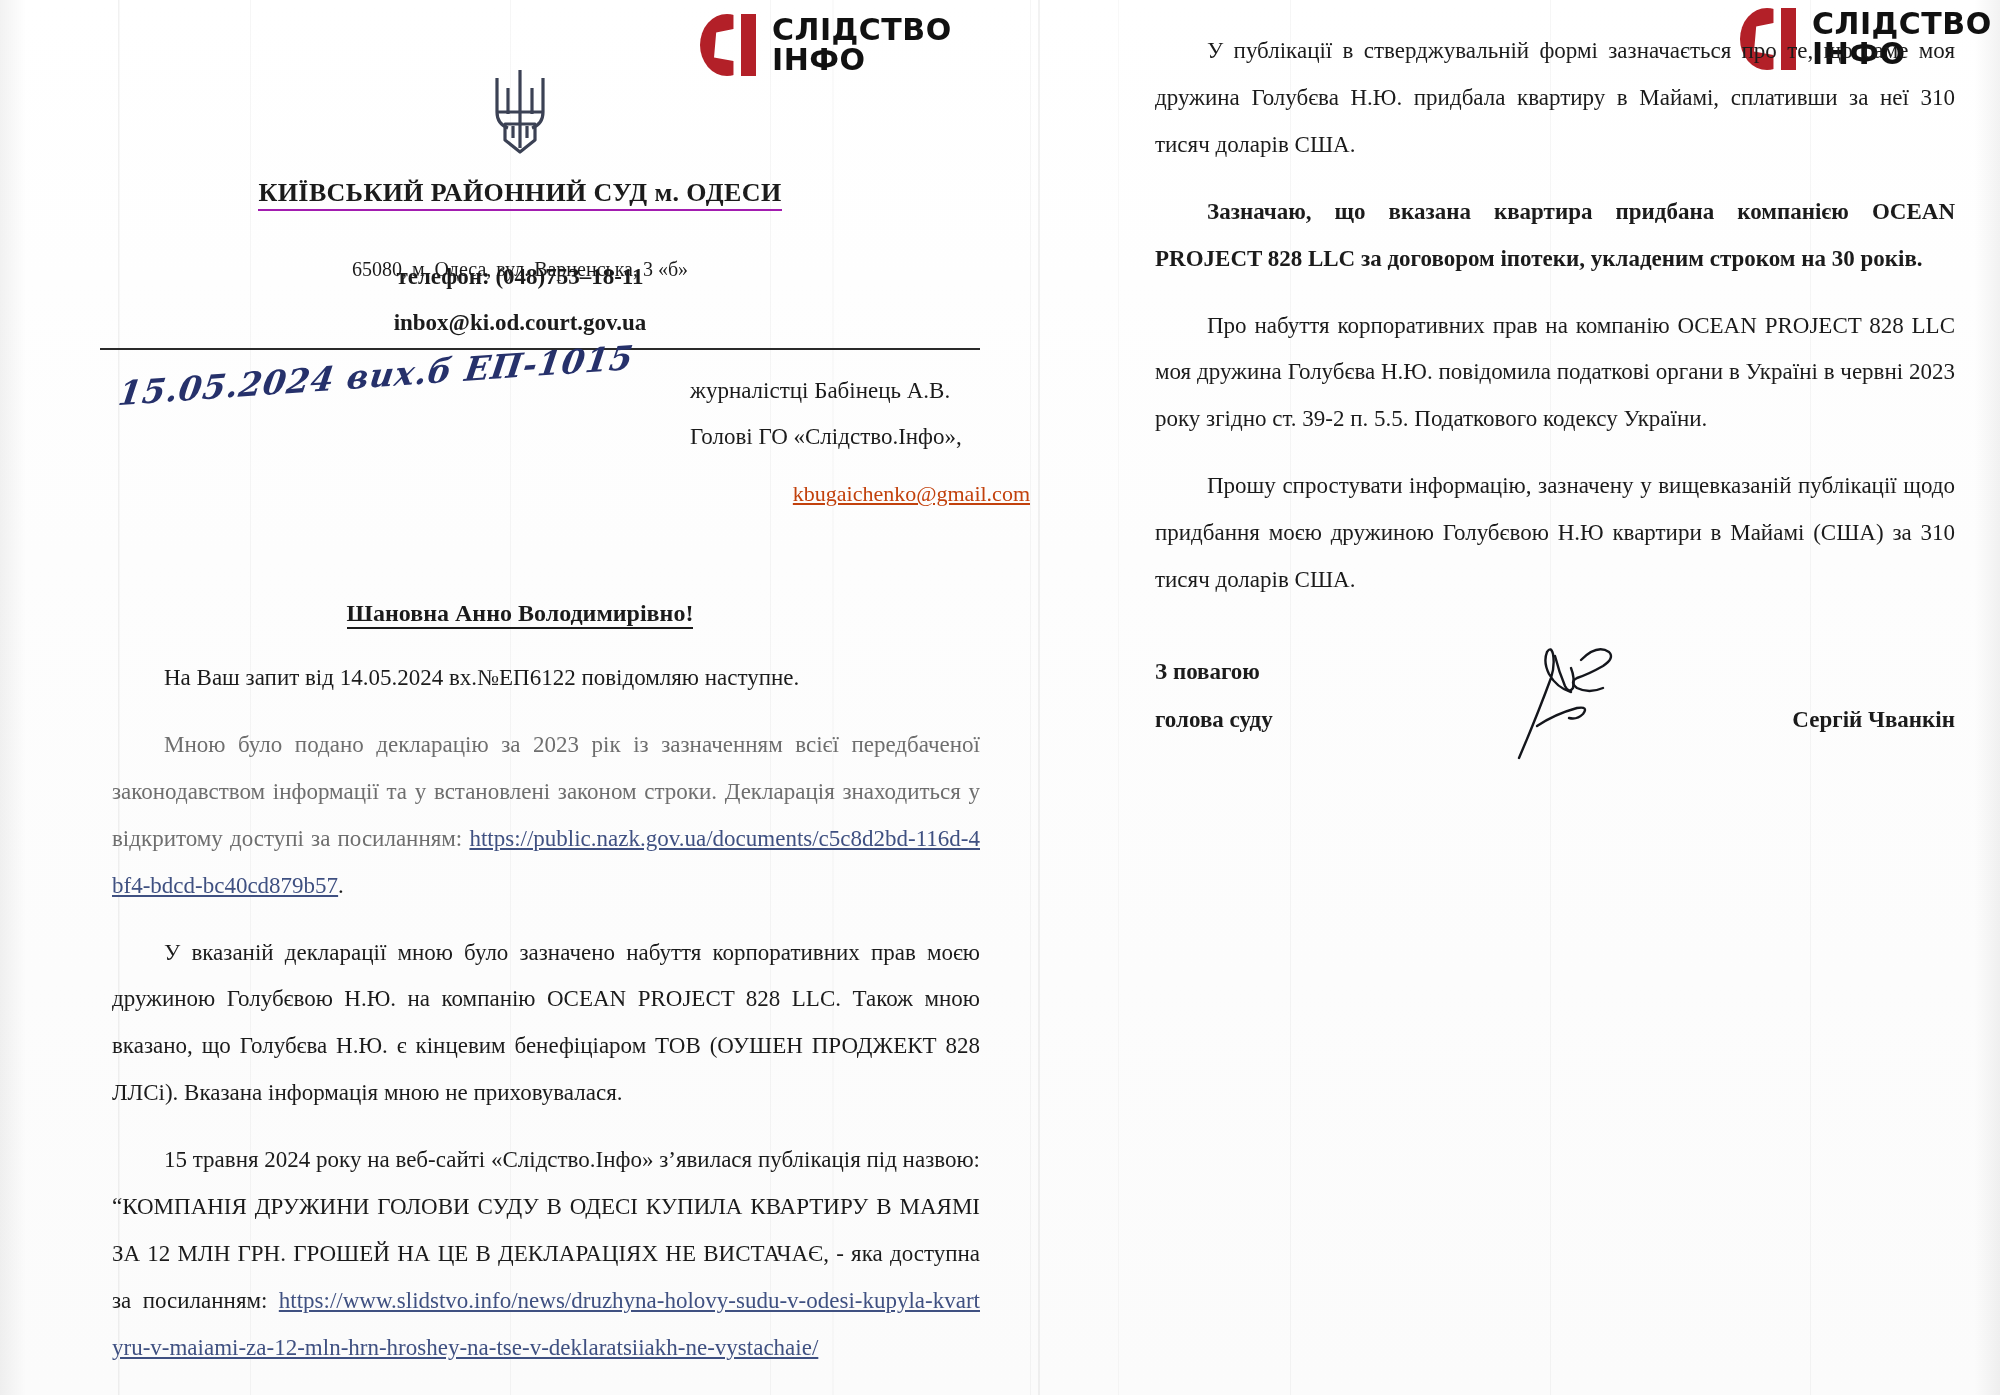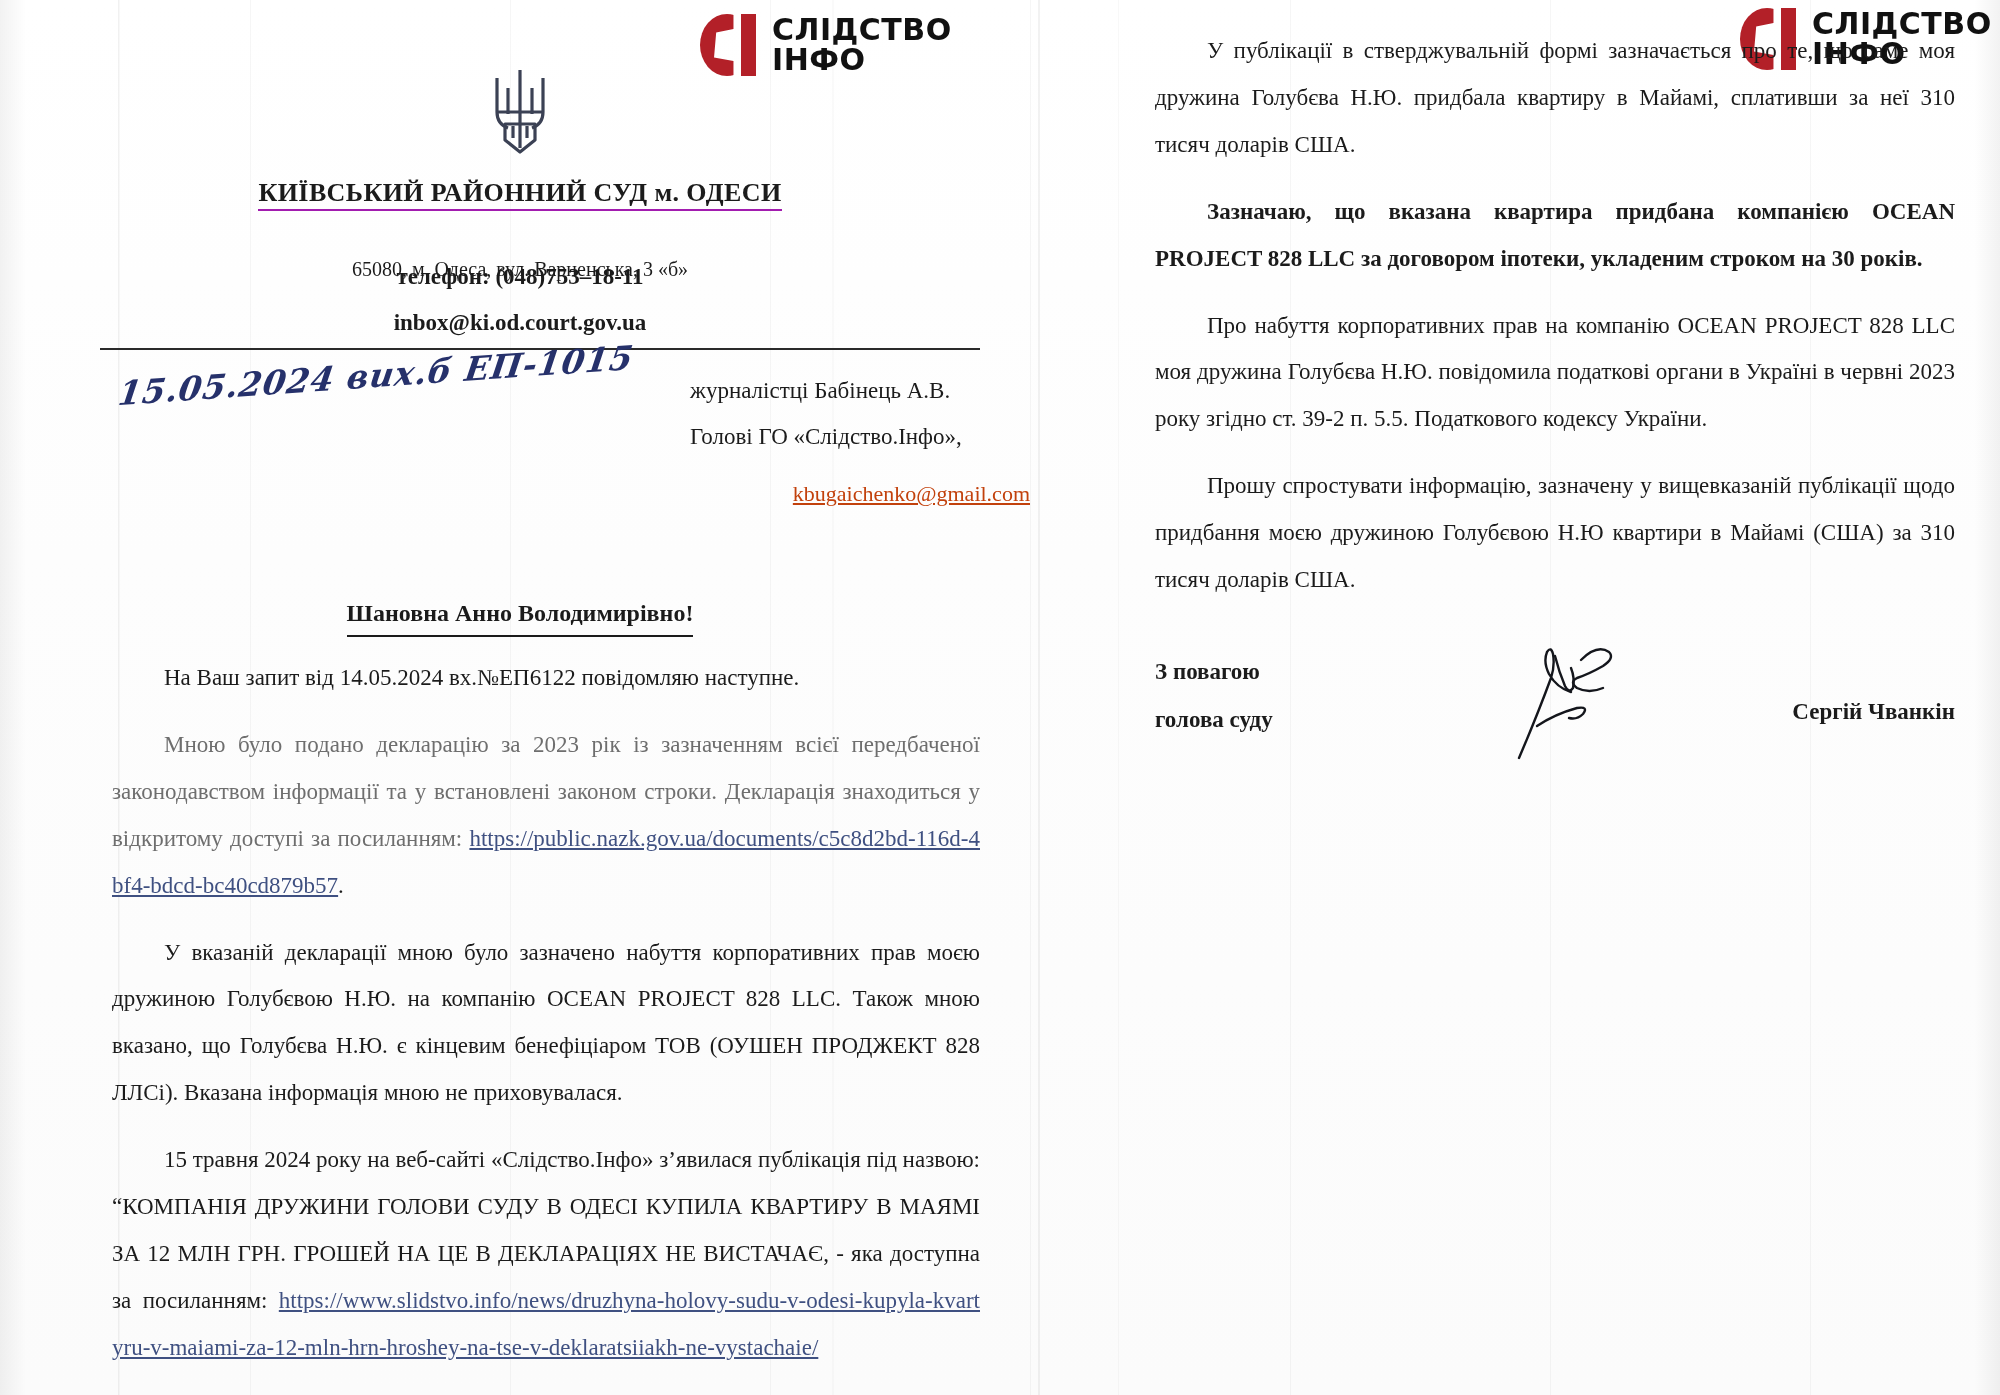--- a/index.html
+++ b/index.html
@@ -177,21 +177,21 @@
 
   
   .salutation {
     position: absolute;
     left: 0; width: 1040px;
     top: 600px;
     text-align: center;
     font-weight: 700;
     font-size: 24px;
   }
-  .salutation span { border-bottom: 2px solid #1b1b1b; padding-bottom: 9px; }
+  .salutation span { border-bottom: 2px solid #1b1b1b; padding-bottom: 1px; }
 
   .body-col {
     position: absolute;
     font-size: 23px;
     line-height: 2.04;
     text-align: justify;
   }
   .body-left  { left: 112px; top: 655px;  width: 868px; }
 
   .body-col p {
@@ -213,21 +213,21 @@
     position: absolute;
     left: 1155px;
     top: 648px;
     width: 800px;
     font-size: 23px;
     font-weight: 700;
     line-height: 2.1;
   }
   .sign .who { position: absolute; left: 0; top: 0; }
   .sign .role { position: absolute; left: 0; top: 48px; }
-  .sign .name { position: absolute; right: 0; top: 40px; font-weight: 700; }
+  .sign .name { position: absolute; right: 0; top: 48px; font-weight: 700; }
   .sign .scribble {
     position: absolute;
     left: 330px;
     top: -18px;
     width: 190px;
     height: 130px;
   }
 </style>
 </head>
 <body>

